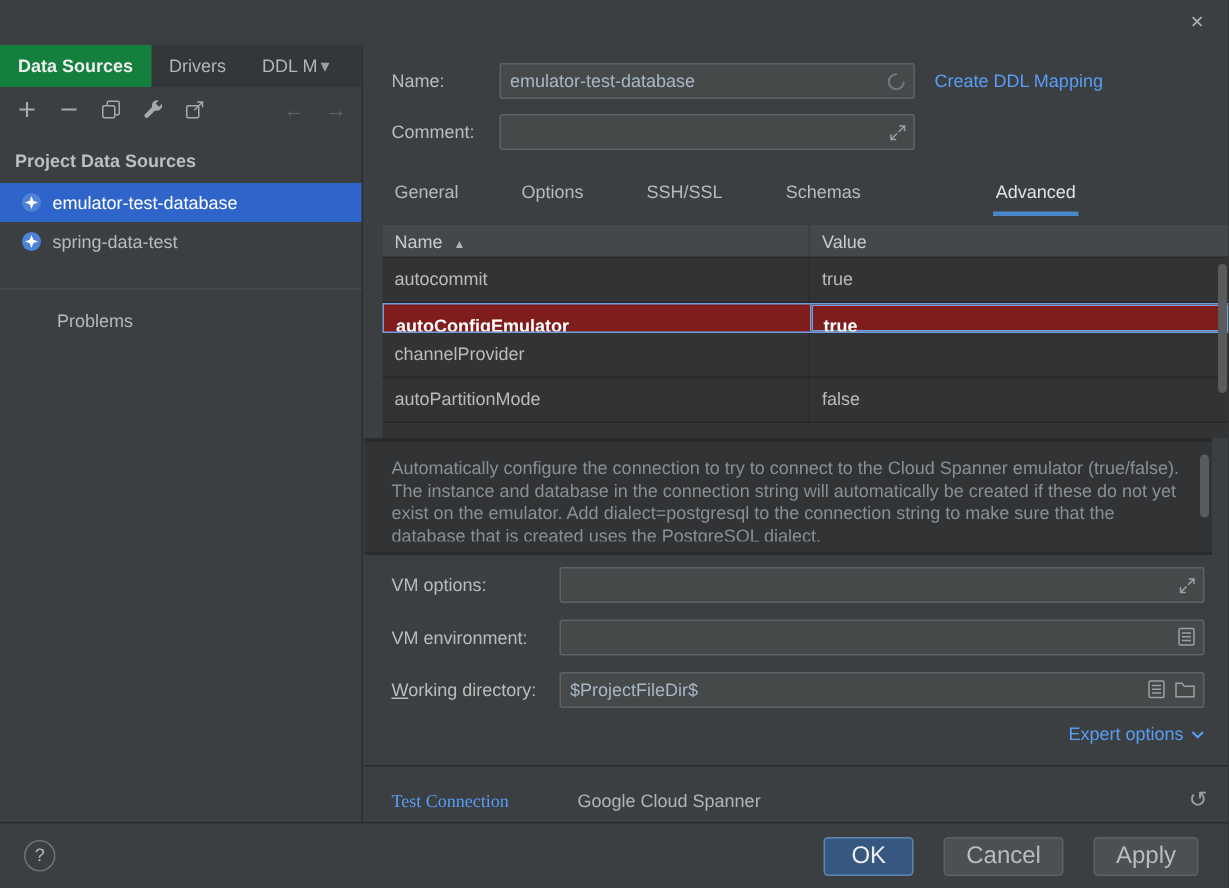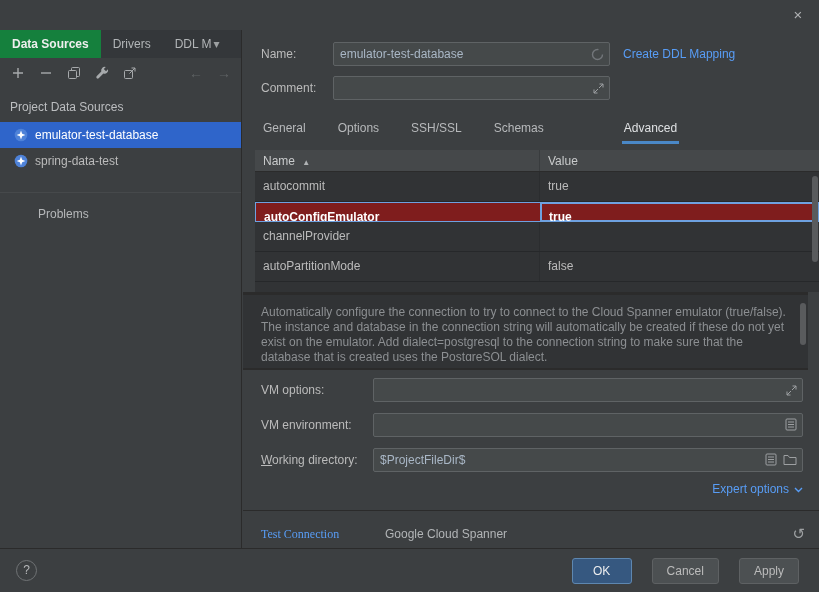--- a/index.html
+++ b/index.html
@@ -17,37 +17,37 @@
     border-right:1px solid #2b2b2b; background:#3c3f41; }
   .side-tabbar { display:flex; align-items:stretch; height:28px; background:#34373a; }
   .side-tab { padding:0 12px; line-height:28px; color:#b2b5b7; white-space:nowrap; cursor:pointer; }
   .side-tab.active { background:#15803d; color:#eeeeee; font-weight:bold; }
   .side-tab.truncated { overflow:hidden; max-width:56px; padding-right:0; }
   .side-tab-chevron { line-height:28px; color:#9da0a2; padding:0 6px 0 2px; cursor:pointer; }
   .side-toolbar { display:flex; align-items:center; height:30px; padding:0 10px; gap:13px; }
   .tool-icon { display:inline-flex; width:15px; height:15px; align-items:center; justify-content:center; cursor:pointer; }
   .nav-arrows { margin-left:auto; display:flex; gap:14px; color:#5f6264; font-size:14px; }
   .nav-arrow { cursor:default; }
-  .side-section-title { padding:12px 10px 8px 10px; color:#bcbec0; font-weight:normal; }
+  .side-section-title { padding:12px 10px 8px 10px; color:#bcbec0; font-weight:bold; }
   .ds-item { display:flex; align-items:center; height:26px; padding-left:13px; gap:7px; cursor:pointer; color:#bbbbbb; }
   .ds-item.selected { background:#2f65ca; color:#ffffff; }
   .side-sep { margin-top:18px; border-top:1px solid #46494b; }
   .problems-item { padding:14px 0 0 38px; color:#b6b8ba; cursor:pointer; }
   
   .main { position:absolute; left:243px; top:30px; right:0; bottom:44px; }
   .lbl { position:absolute; height:24px; line-height:24px; color:#bbbbbb; }
   .field { position:absolute; height:24px; }
   .field input {
     width:100%; height:24px; background:#45494a; border:1px solid #5f6365; border-radius:2px;
     color:#a9b7c6; font-size:12px; font-family:"Liberation Sans", sans-serif; padding:0 22px 0 6px; outline:none;
   }
   .field .f-icon { position:absolute; top:6px; display:inline-flex; cursor:pointer; }
   .link { color:#589df6; cursor:pointer; text-decoration:none; }
   
-  .main-tabs { position:absolute; left:18px; top:86px; height:28px; display:flex; gap:28px; }
+  .main-tabs { position:absolute; left:18px; top:86px; height:28px; display:flex; gap:38px; }
   .main-tab { line-height:24px; padding:0 2px; color:#b7b9bb; cursor:pointer; border-bottom:3px solid transparent; }
   .main-tab.active { color:#dfe1e3; border-bottom:3px solid #4a88c7;margin-left:48px; }
   
   .prop-table { position:absolute; left:12px; top:120px; width:565px; height:142px; background:#313335; }
   .pt-header { display:flex; height:22px; background:#45484a; border-bottom:1px solid #2b2b2b; color:#c9cbcc; }
   .pt-hcell { line-height:22px; padding-left:8px; cursor:pointer; }
   .pt-hcell.c1 { width:285px; border-right:1px solid #393c3e; }
   .pt-hcell.c2 { flex:1; }
   .sort-glyph { font-size:8px; color:#b0b3b5; margin-left:4px; }
   .pt-row { display:flex; height:30px; border-bottom:1px solid #26282a; cursor:pointer; }
@@ -69,21 +69,21 @@
   .expert-link { position:absolute; right:16px; top:452px; display:flex; align-items:center; gap:5px; }
   .status-row-link { position:absolute; left:18px; top:492px; line-height:24px;font-family:Liberation Serif, serif; }
   .driver-name { position:absolute; left:142px; top:492px; line-height:24px; color:#b2b5b7; }
   .revert-btn { position:absolute; right:14px; top:492px; line-height:24px; font-size:15px; color:#9da0a2; cursor:pointer; }
   
   .footer { position:absolute; left:0; right:0; bottom:0; height:44px; background:#3c3f41; border-top:1px solid #2b2b2b; }
   .help-btn { position:absolute; left:16px; top:11px; width:21px; height:21px; border:1px solid #707375; border-radius:50%;
     color:#b6b8ba; text-align:center; line-height:19px; font-size:12px; cursor:pointer; }
   .footer-buttons { position:absolute; right:20px; top:9px; display:flex; gap:20px; }
   .btn { height:26px; min-width:60px; padding:0 14px; background:#4c5052; border:1px solid #5e6163; border-radius:3px;
-    color:#bbbbbb; font-size:12px; font-family:"Liberation Sans", sans-serif; cursor:pointer; }
+    color:#bbbbbb; font-size:16px; font-family:"Liberation Sans", sans-serif; cursor:pointer; }
   .btn.primary { background:#365880; border-color:#5e87b0; color:#ecedee; }
 </style>
 </head>
 <body>
 
 <div class="dialog">
 
   <div class="titlebar">
     <div class="close-btn">
       <span>×</span>

